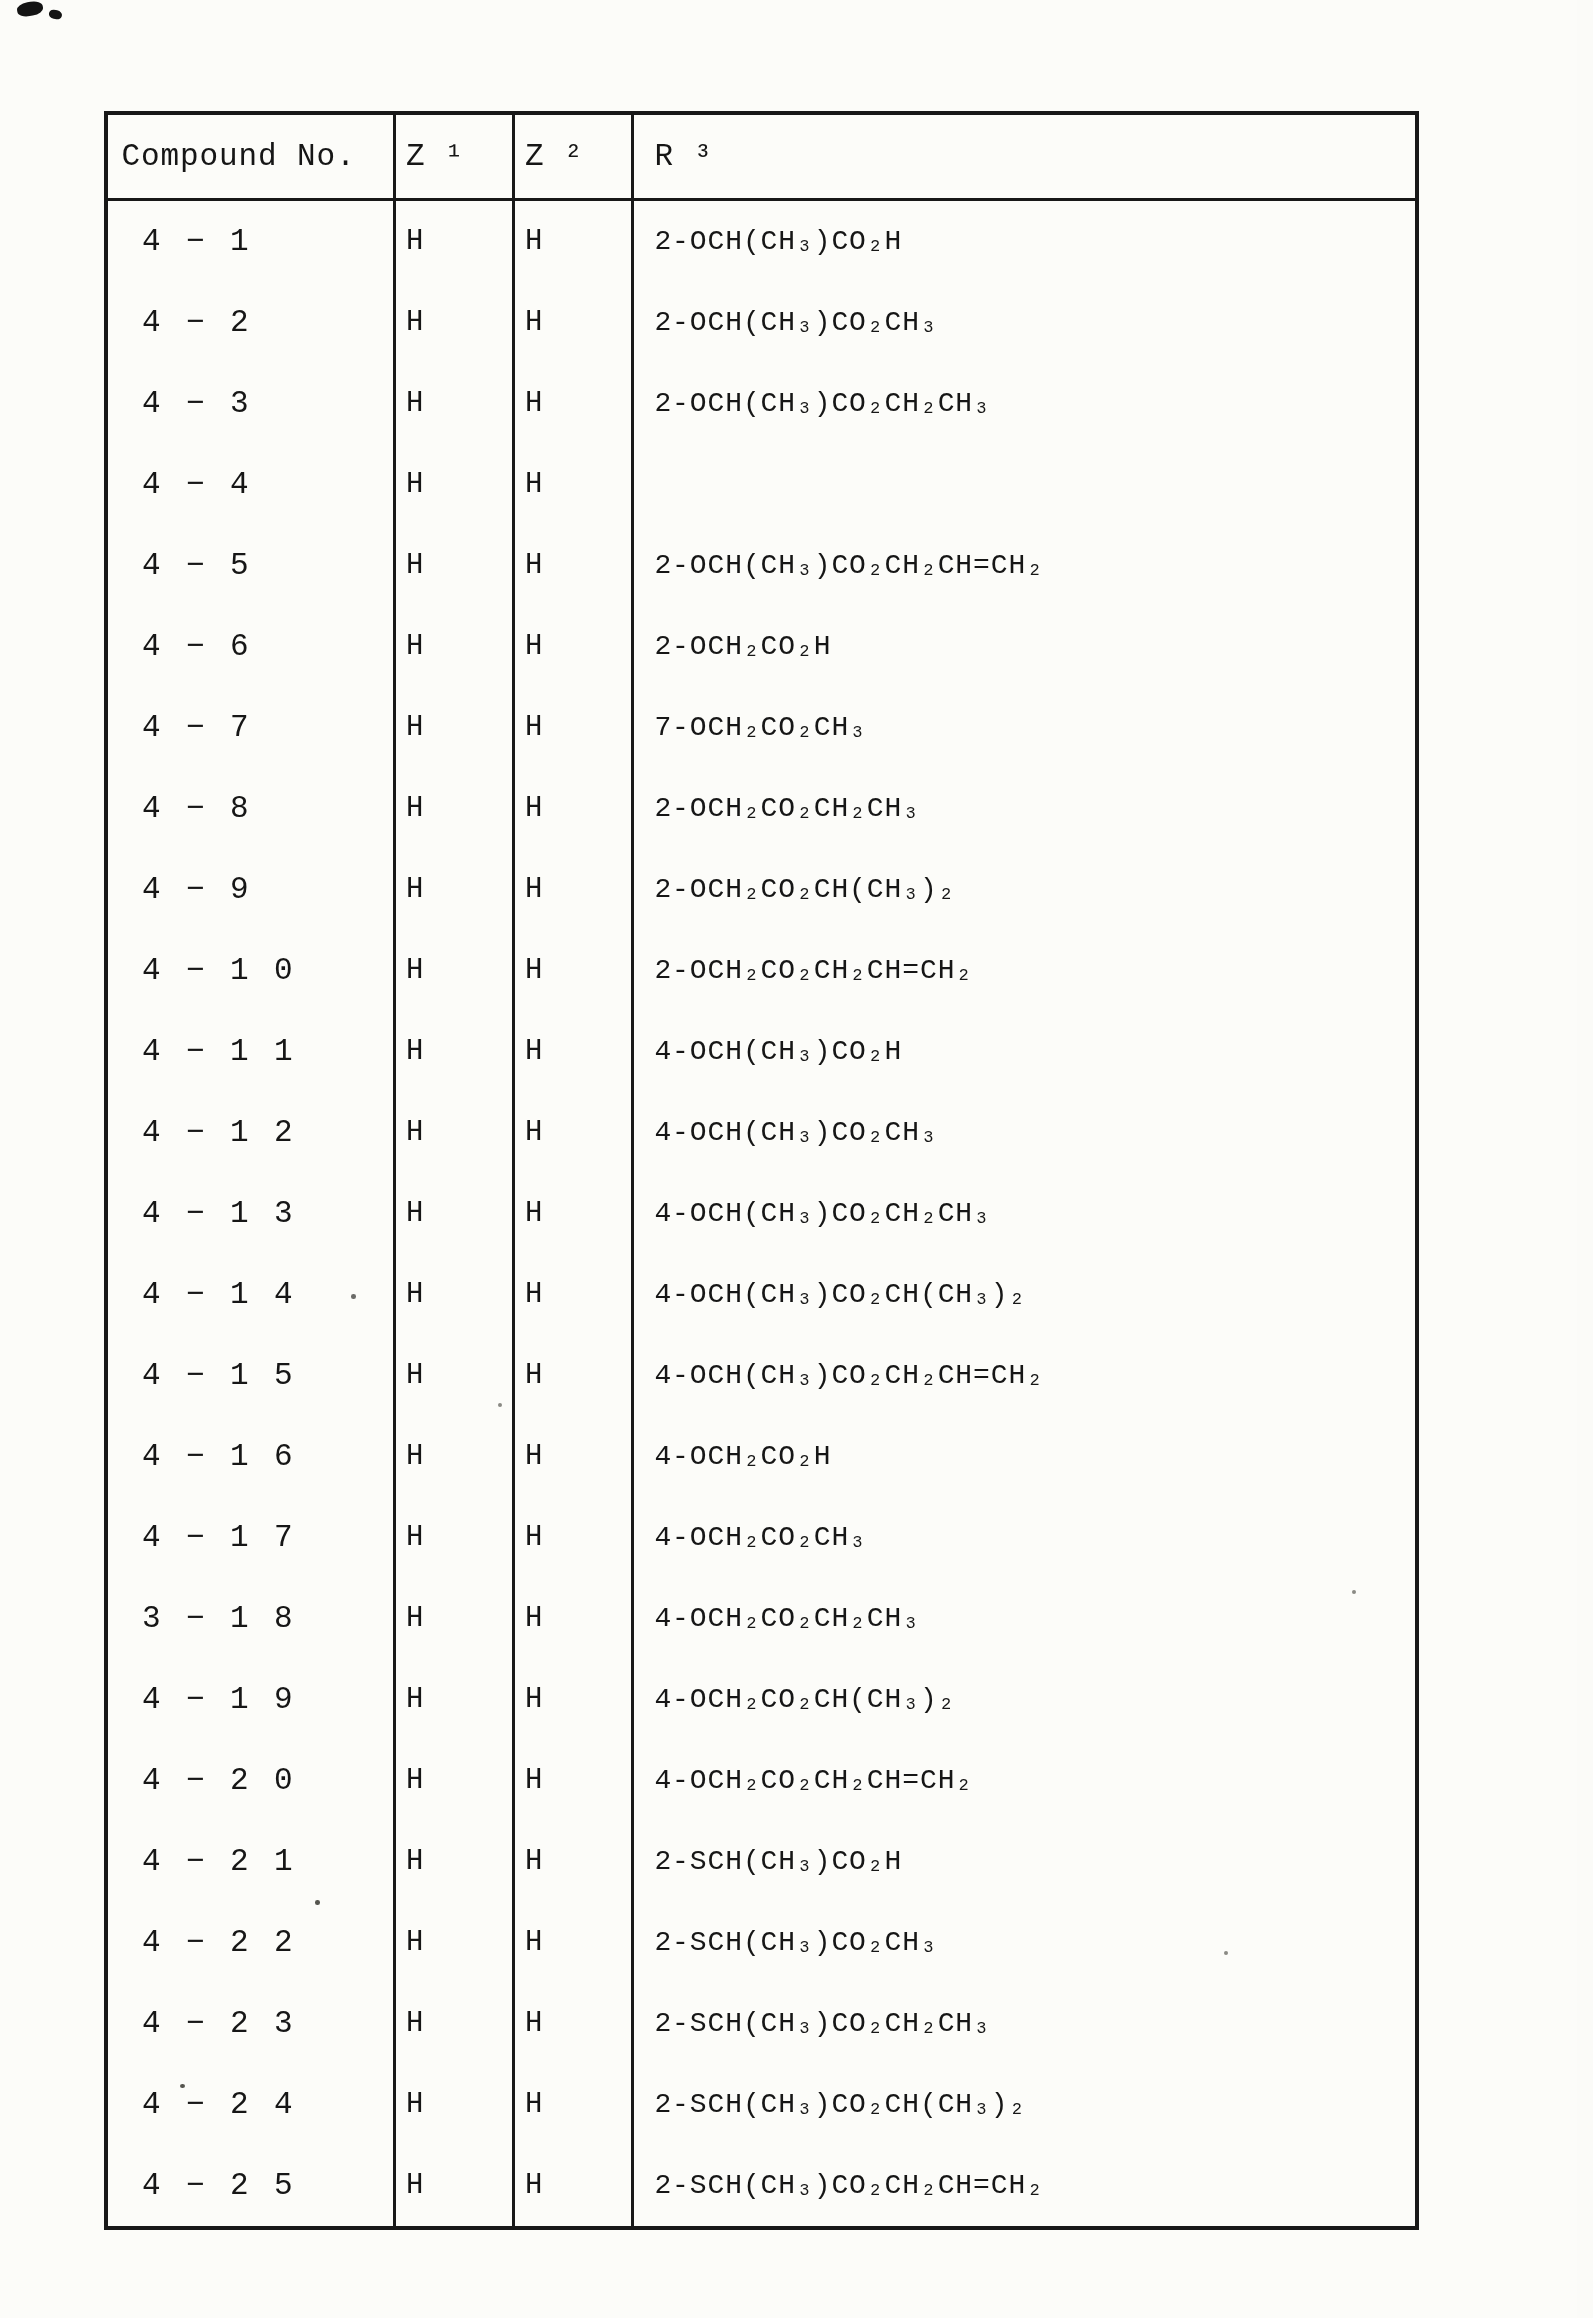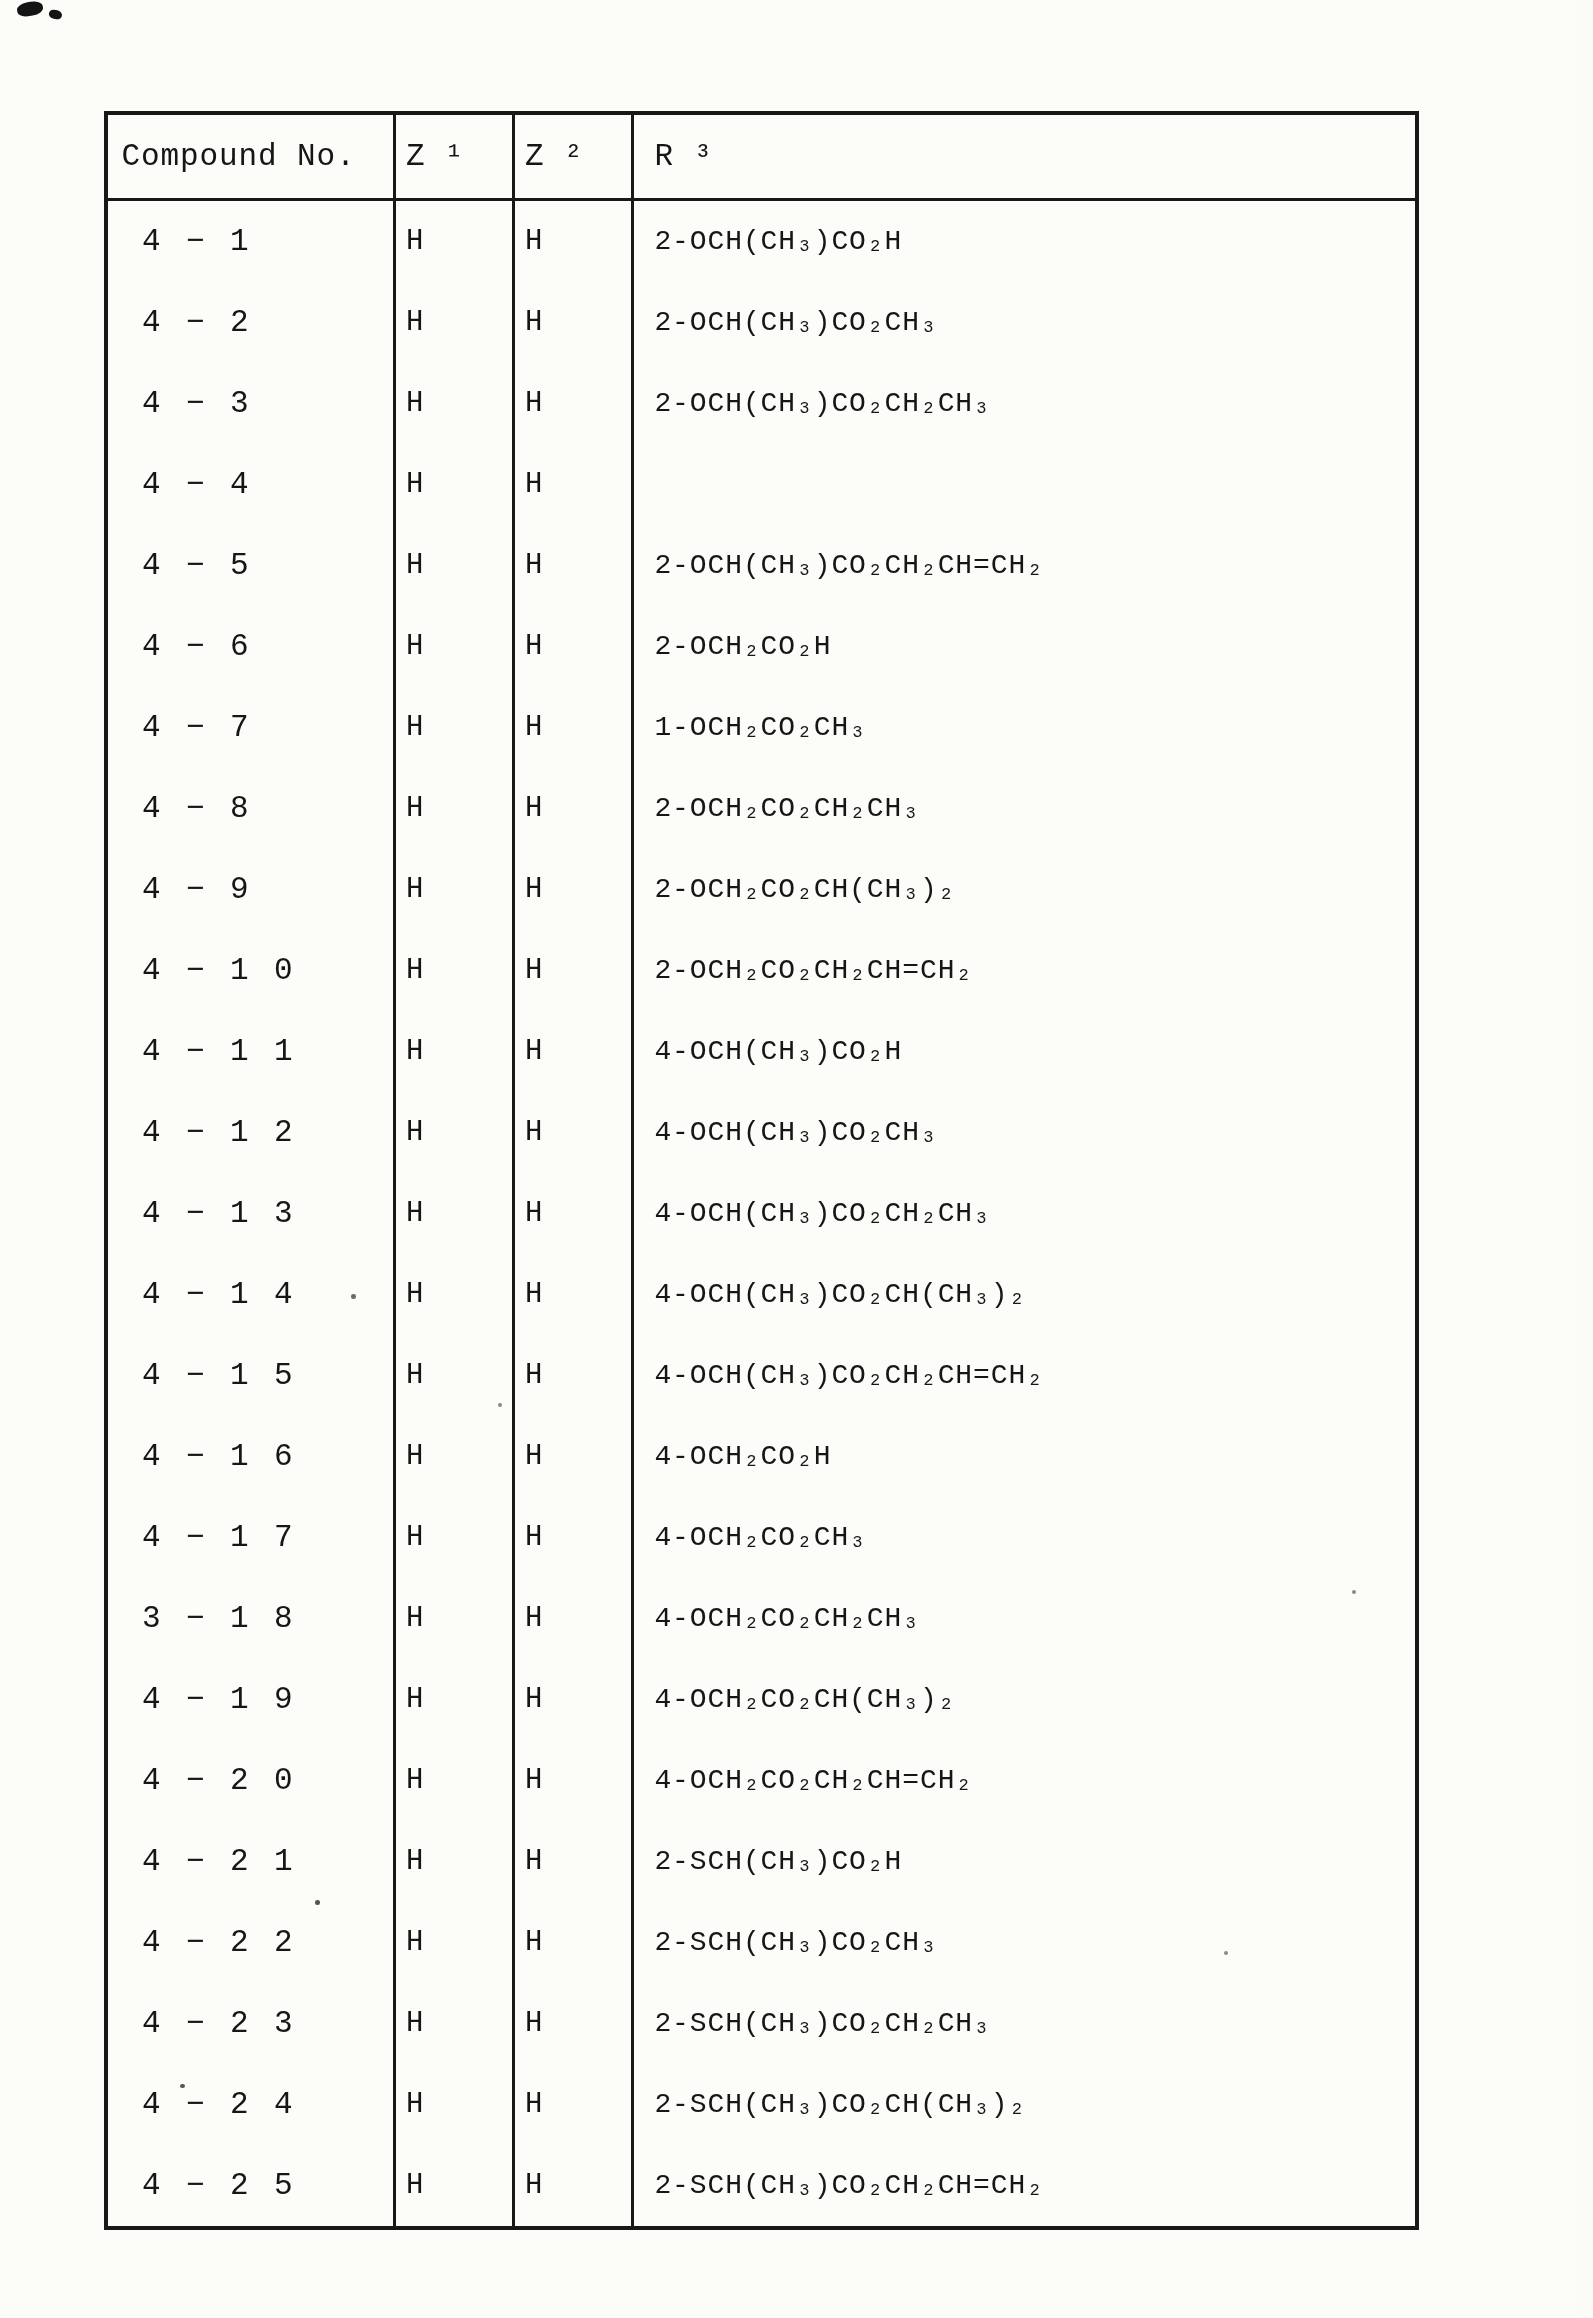--- a/index.html
+++ b/index.html
@@ -124,21 +124,21 @@
         <div class="row">
           <div class="cell c-no">4 − 6</div>
           <div class="cell c-z">H</div>
           <div class="cell c-z">H</div>
           <div class="cell c-r last">2-OCH₂CO₂H</div>
         </div>
         <div class="row">
           <div class="cell c-no">4 − 7</div>
           <div class="cell c-z">H</div>
           <div class="cell c-z">H</div>
-          <div class="cell c-r last">1-OCH₂CO₂CH₃</div>
+          <div class="cell c-r last">7-OCH₂CO₂CH₃</div>
         </div>
         <div class="row">
           <div class="cell c-no">4 − 8</div>
           <div class="cell c-z">H</div>
           <div class="cell c-z">H</div>
           <div class="cell c-r last">2-OCH₂CO₂CH₂CH₃</div>
         </div>
         <div class="row">
           <div class="cell c-no">4 − 9</div>
           <div class="cell c-z">H</div>

